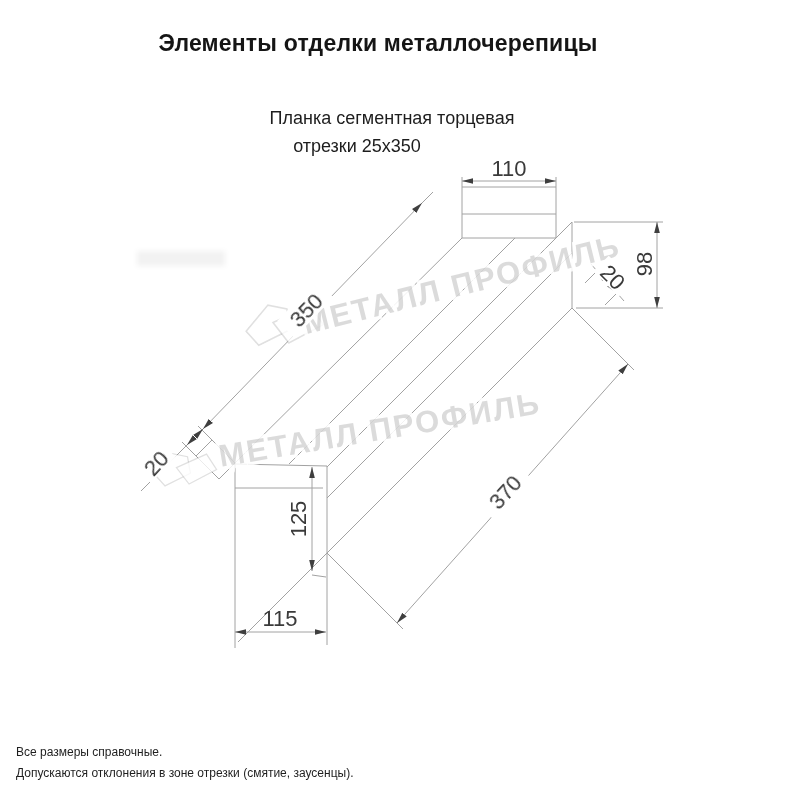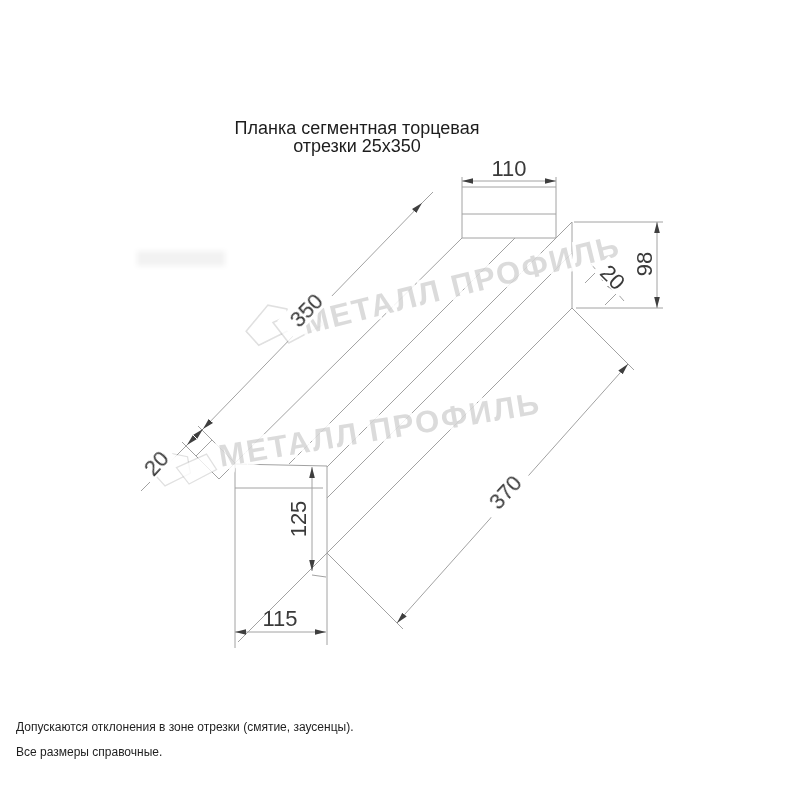--- a/index.html
+++ b/index.html
@@ -2,37 +2,38 @@
 <html><head>
 <meta charset="utf-8">
 <style>
   html,body{margin:0;padding:0;background:#fff;}
   #page{position:relative;width:800px;height:800px;background:#ffffff;overflow:hidden;
         font-family:"Liberation Sans", sans-serif;color:#111;}
   .title{position:absolute;top:30px;left:378px;transform:translateX(-50%);
          font-size:23px;font-weight:bold;letter-spacing:.2px;white-space:nowrap;color:#151515;}
   .sub{position:absolute;left:357px;transform:translateX(-50%);
        font-size:18px;font-weight:400;white-space:nowrap;color:#1d1d1d;}
-  .sub1{top:118px;} .sub2{top:136px;}
+  .sub1{top:108px;margin-left:35px;} .sub2{top:136px;}
   .footer{position:absolute;left:16px;font-size:12px;color:#1f1f1f;white-space:nowrap;}
-  .f1{top:745px;} .f2{top:720px;}
+  .f1{top:745px;} .f2{top:766px;}
   svg{position:absolute;left:0;top:0;}
   .geo{stroke:#a2a2a2;stroke-width:1;fill:none;}
   .dimtxt{font-family:"Liberation Sans", sans-serif;font-size:22px;fill:#3a3a3a;text-anchor:middle;}
   .wmtxt{font-family:"Liberation Sans", sans-serif;font-size:31px;font-weight:bold;letter-spacing:2px;
          fill:rgba(90,90,90,0.22);stroke:rgba(255,255,255,0.85);stroke-width:7px;
          paint-order:stroke;text-anchor:middle;}
   .logo{fill:rgba(255,255,255,0.78);stroke:rgba(0,0,0,0.12);stroke-width:1.6;}
   .bg{fill:#ffffff;}
 </style>
 </head>
 <body>
 
 <div id="page">
 
+  <div class="title">Элементы отделки металлочерепицы</div>
   <div class="sub sub1">Планка сегментная торцевая</div>
   <div class="sub sub2">отрезки 25х350</div>
 
   <svg width="800" height="800" viewBox="0 0 800 800" aria-hidden="true">
     <defs>
       <marker id="arr" viewBox="0 0 12 8" refX="11.3" refY="4" markerWidth="12" markerHeight="8" markerUnits="userSpaceOnUse" orient="auto-start-reverse">
         <path d="M11.3 4 L0 6.9 L0 1.1 Z" fill="#3f3f3f"></path>
       </marker>
       <filter id="soft" x="-20%" y="-20%" width="140%" height="140%">
         <feGaussianBlur stdDeviation="0.6"></feGaussianBlur>

